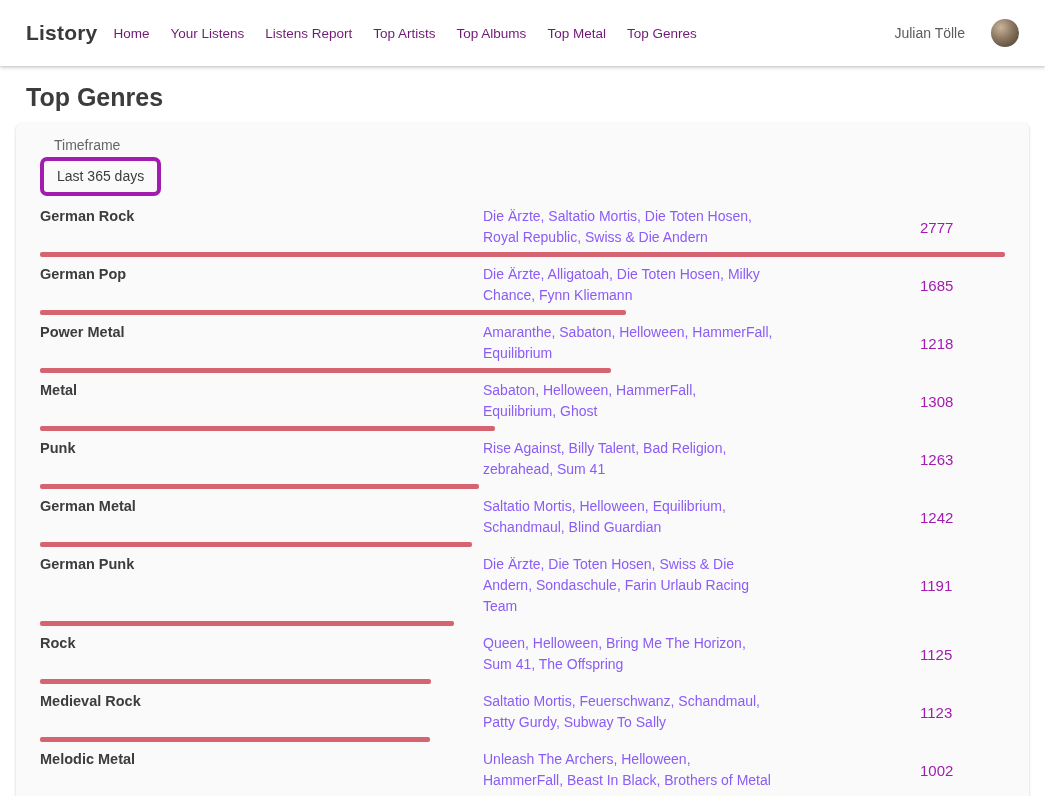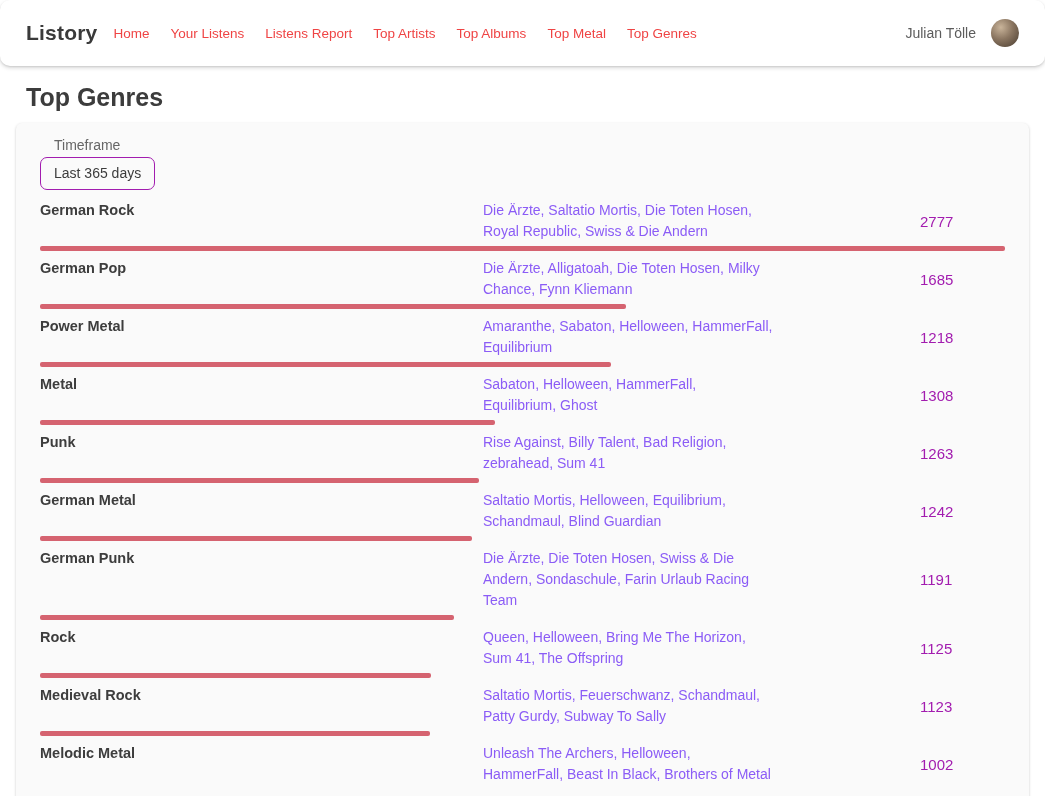--- a/index.html
+++ b/index.html
@@ -13,39 +13,38 @@
   
   .nav {
     height: 66px;
     display: flex;
     align-items: center;
     padding: 0 26px;
     background: #ffffff;
     box-shadow: 0 2px 4px rgba(0,0,0,0.14), 0 1px 2px rgba(0,0,0,0.10);
     position: relative;
     z-index: 5;
-    border-radius: 10px;
   }
   .logo {
     font-size: 21px;
     font-weight: 700;
     color: #3a3a3a;
     margin-right: 16px;
     cursor: pointer;
     letter-spacing: 0.2px;
   }
   .nav-links { display: flex; align-items: center; gap: 21px; flex: 1; }
   .nav-link {
     font-size: 13.5px;
-    color: #ef4444;
+    color: #701a75;
     text-decoration: none;
     cursor: pointer;
     white-space: nowrap;
   }
-  .user { display: flex; align-items: center; gap: 15px; margin-left: auto; }
+  .user { display: flex; align-items: center; gap: 26px; margin-left: auto; }
   .user-name { font-size: 14px; color: #5c5c5c; cursor: pointer; }
   .avatar {
     width: 28px; height: 28px; border-radius: 50%;
     background: radial-gradient(circle at 35% 30%, #c9b49a 0%, #8a7560 45%, #463a2e 100%);
     cursor: pointer;
     flex: 0 0 auto;
   }
 
   
   .page-title {
@@ -63,21 +62,21 @@
     box-shadow: 0 1px 3px rgba(0,0,0,0.18), 0 1px 1px rgba(0,0,0,0.10);
     padding: 14px 24px 24px;
   }
   .tf-label {
     font-size: 14px;
     color: #666666;
     margin: 0 0 4px 14px;
   }
   .tf-select {
     display: inline-block;
-    border: 1px solid #a21caf;
+    border: 4px solid #a21caf;
     border-radius: 7px;
     padding: 7px 13px 8px;
     font-size: 14px;
     color: #3c3c3c;
     background: transparent;
     cursor: pointer;
     user-select: none;
   }
 
   

